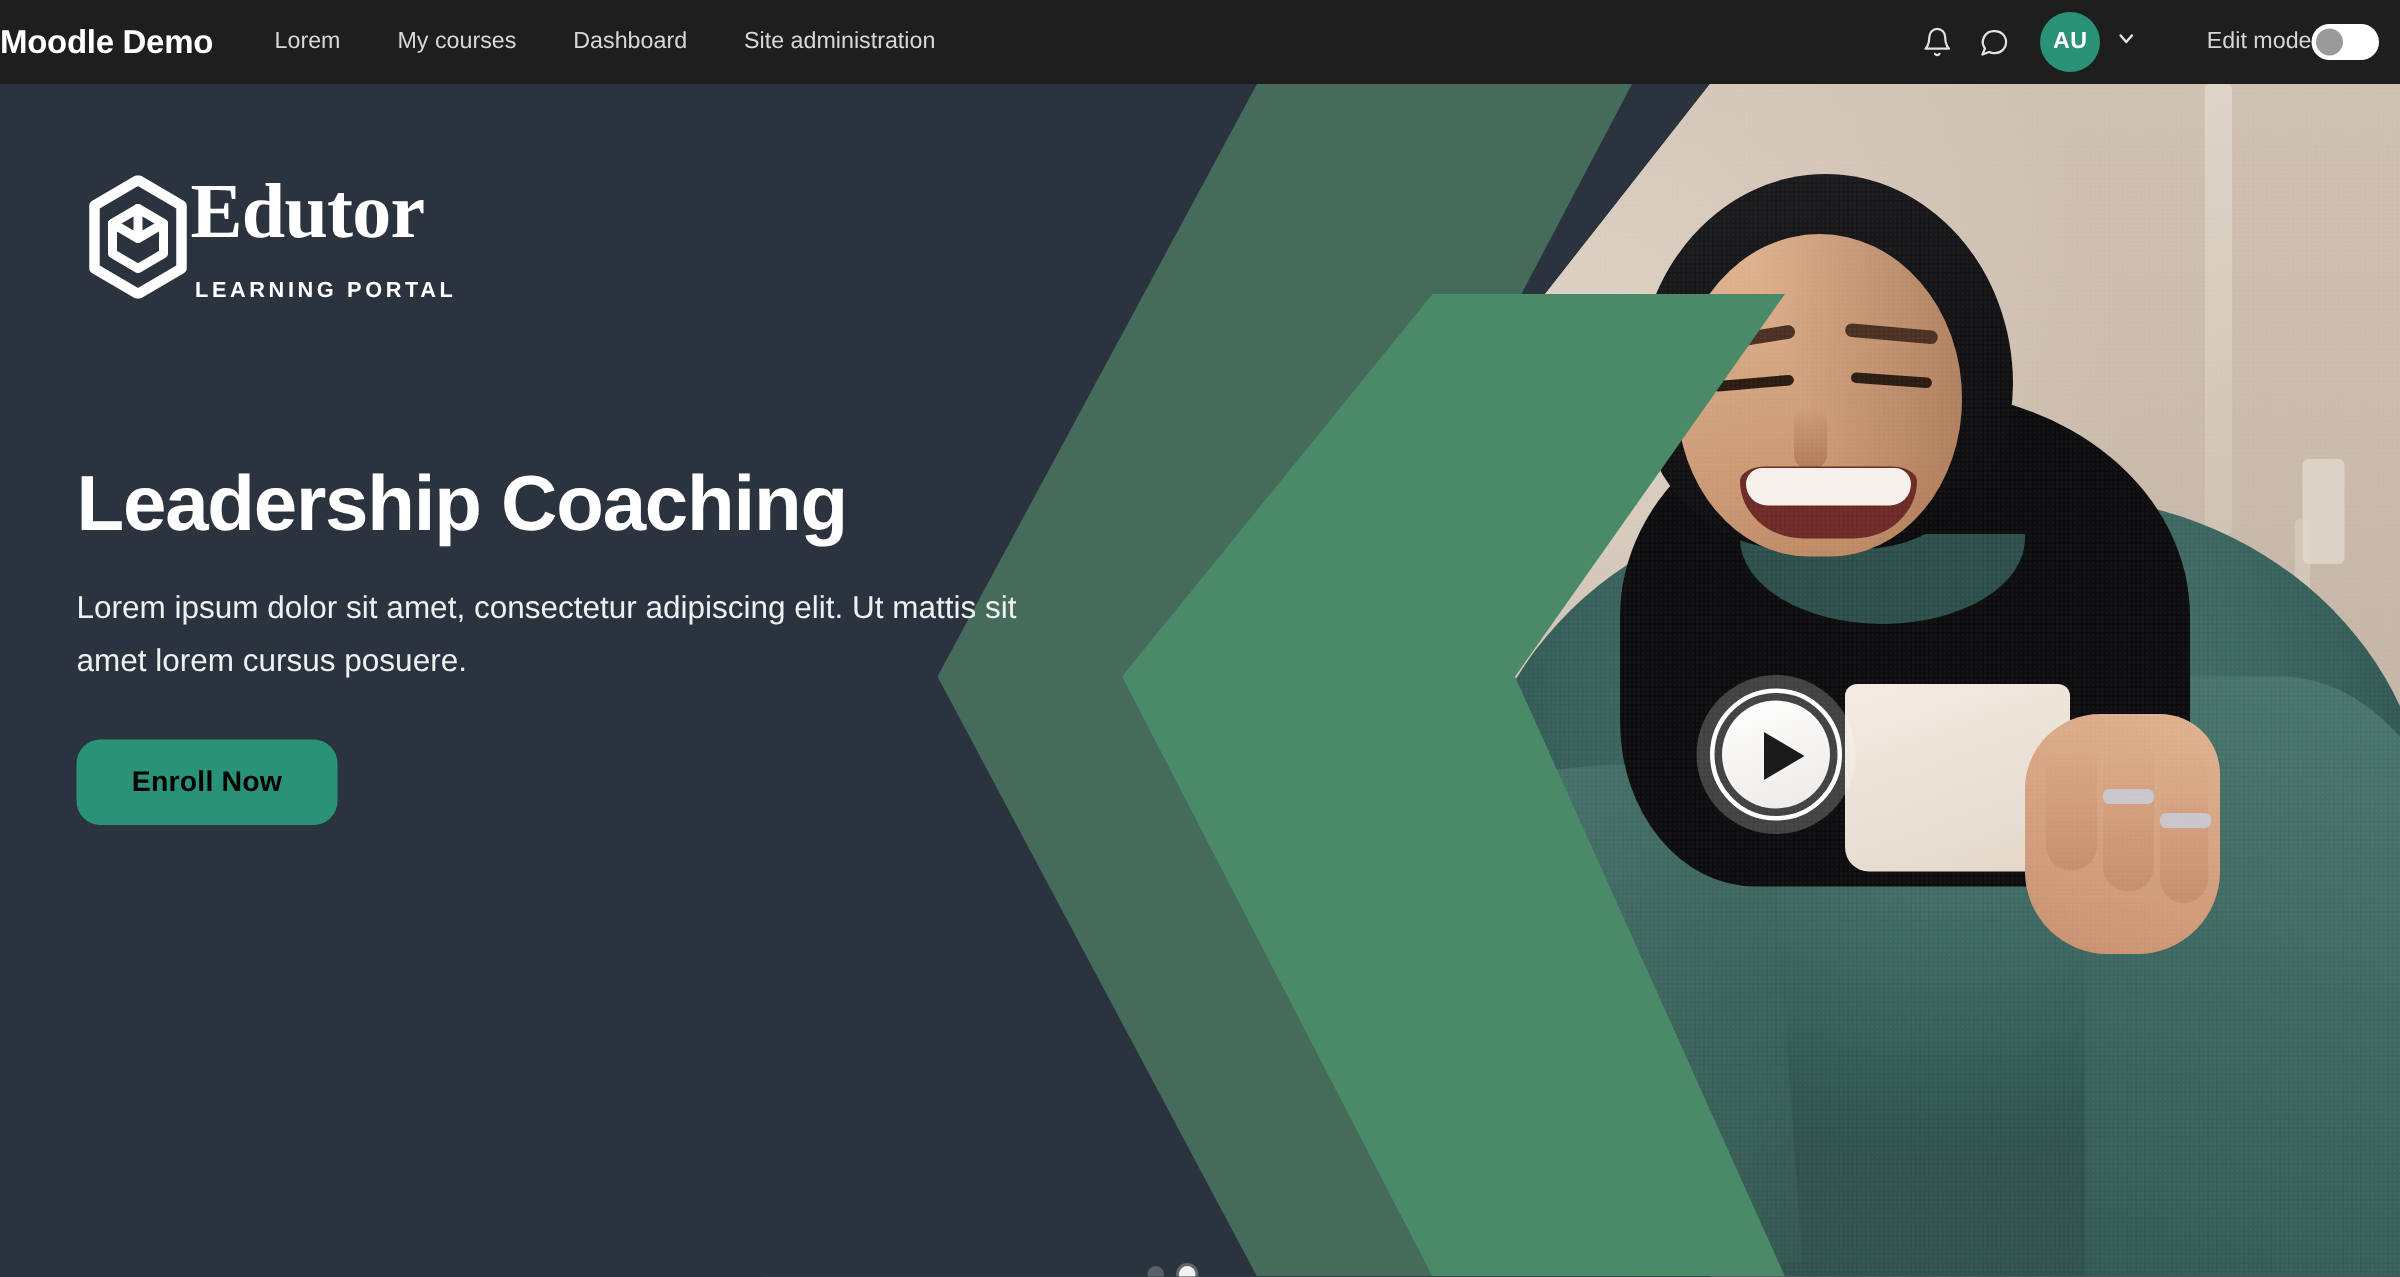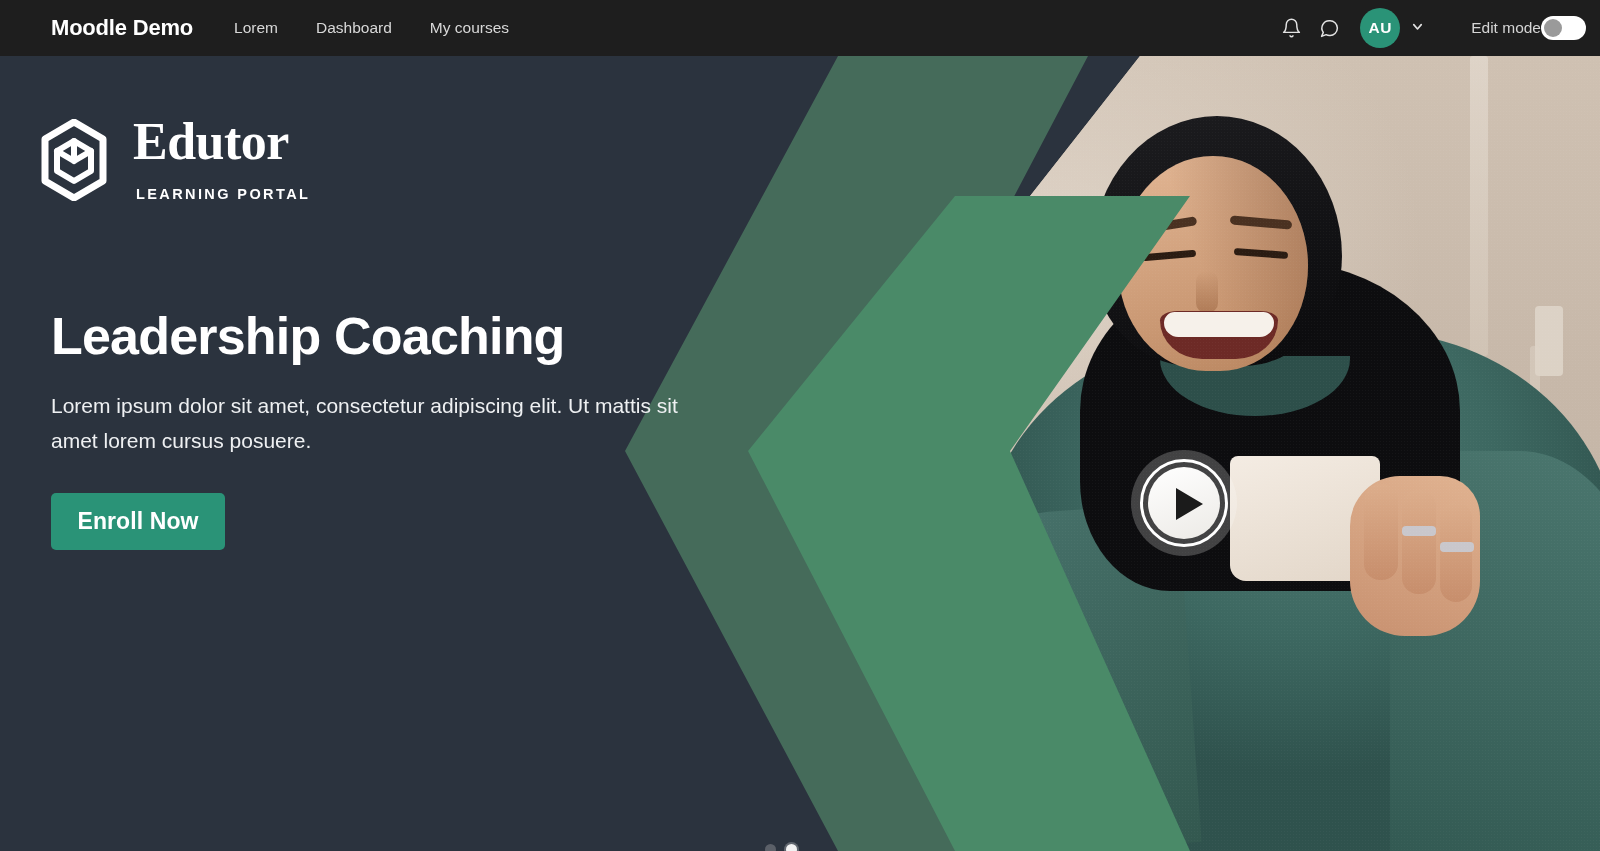--- a/index.html
+++ b/index.html
@@ -17,21 +17,20 @@
     position:absolute; top:0; left:0;
     width:1600px; height:56px;
     background:#1e1e1e;
     display:flex; align-items:center;
     z-index:50;
   }
   #brand{
     color:#ffffff;
     font-size:22px;
     font-weight:700;
-    margin-left:51px;
     letter-spacing:-0.2px;
     white-space:nowrap;
   }
   #primary-nav{
     display:flex; align-items:center;
     margin-left:41px;
     gap:0px;
   }
   .nav-link{
     color:#d8d8d8;
@@ -310,23 +309,23 @@
 
   
   #hero-content{
     position:absolute;
     top:0; left:0;
     width:760px; height:795px;
     z-index:20;
   }
   #logo-block{
     position:absolute;
-    left:41px; top:61px;
-    display:flex; align-items:center;
-    gap:26px;
+    left:59px; top:61px;
+    display:flex; 
+    gap:2px;
   }
   #logo-mark{ width:66px; height:82px; flex:none; }
   #logo-text{ display:flex; flex-direction:column; }
   #logo-word{
     color:#ffffff;
     font-family:"Liberation Serif", serif;
     font-size:52px;
     font-weight:700;
     line-height:50px;
     letter-spacing:-0.5px;
@@ -357,24 +356,24 @@
     font-size:21px;
     line-height:35px;
     font-weight:400;
   }
   #enroll-btn{
     position:absolute;
     left:51px; top:437px;
     width:174px; height:57px;
     background:#2a9377;
     border:none;
-    border-radius:5px;
-    color:#ffffff;
+    border-radius:16px;
+    color:#000000;
     font-family:"Liberation Sans", sans-serif;
-    font-size:23px;
+    font-size:19px;
     font-weight:700;
     cursor:pointer;
     letter-spacing:0.1px;
   }
 
   
   #carousel-dots{
     position:absolute;
     left:765px; top:788px;
     display:flex; align-items:center;
@@ -431,22 +430,23 @@
 </style>
 </head>
 <body>
 
 <div id="navbar">
 
   <div id="brand">Moodle Demo</div>
 
   <nav id="primary-nav">
     <a class="nav-link">Lorem</a>
+    <a class="nav-link">My courses</a>
     <a class="nav-link">Dashboard</a>
-    <a class="nav-link">My courses</a>
+    <a class="nav-link">Site administration</a>
   </nav>
 
   <div id="nav-right">
 
     <div class="nav-icon-btn">
       <span>
         <svg width="21" height="22" viewBox="0 0 24 24" fill="none" stroke="#e2e2e2" stroke-width="1.7" stroke-linecap="round" stroke-linejoin="round">
           <path d="M18 8A6 6 0 0 0 6 8c0 7-3 9-3 9h18s-3-2-3-9"></path>
           <path d="M13.7 21a2 2 0 0 1-3.4 0"></path>
         </svg>

